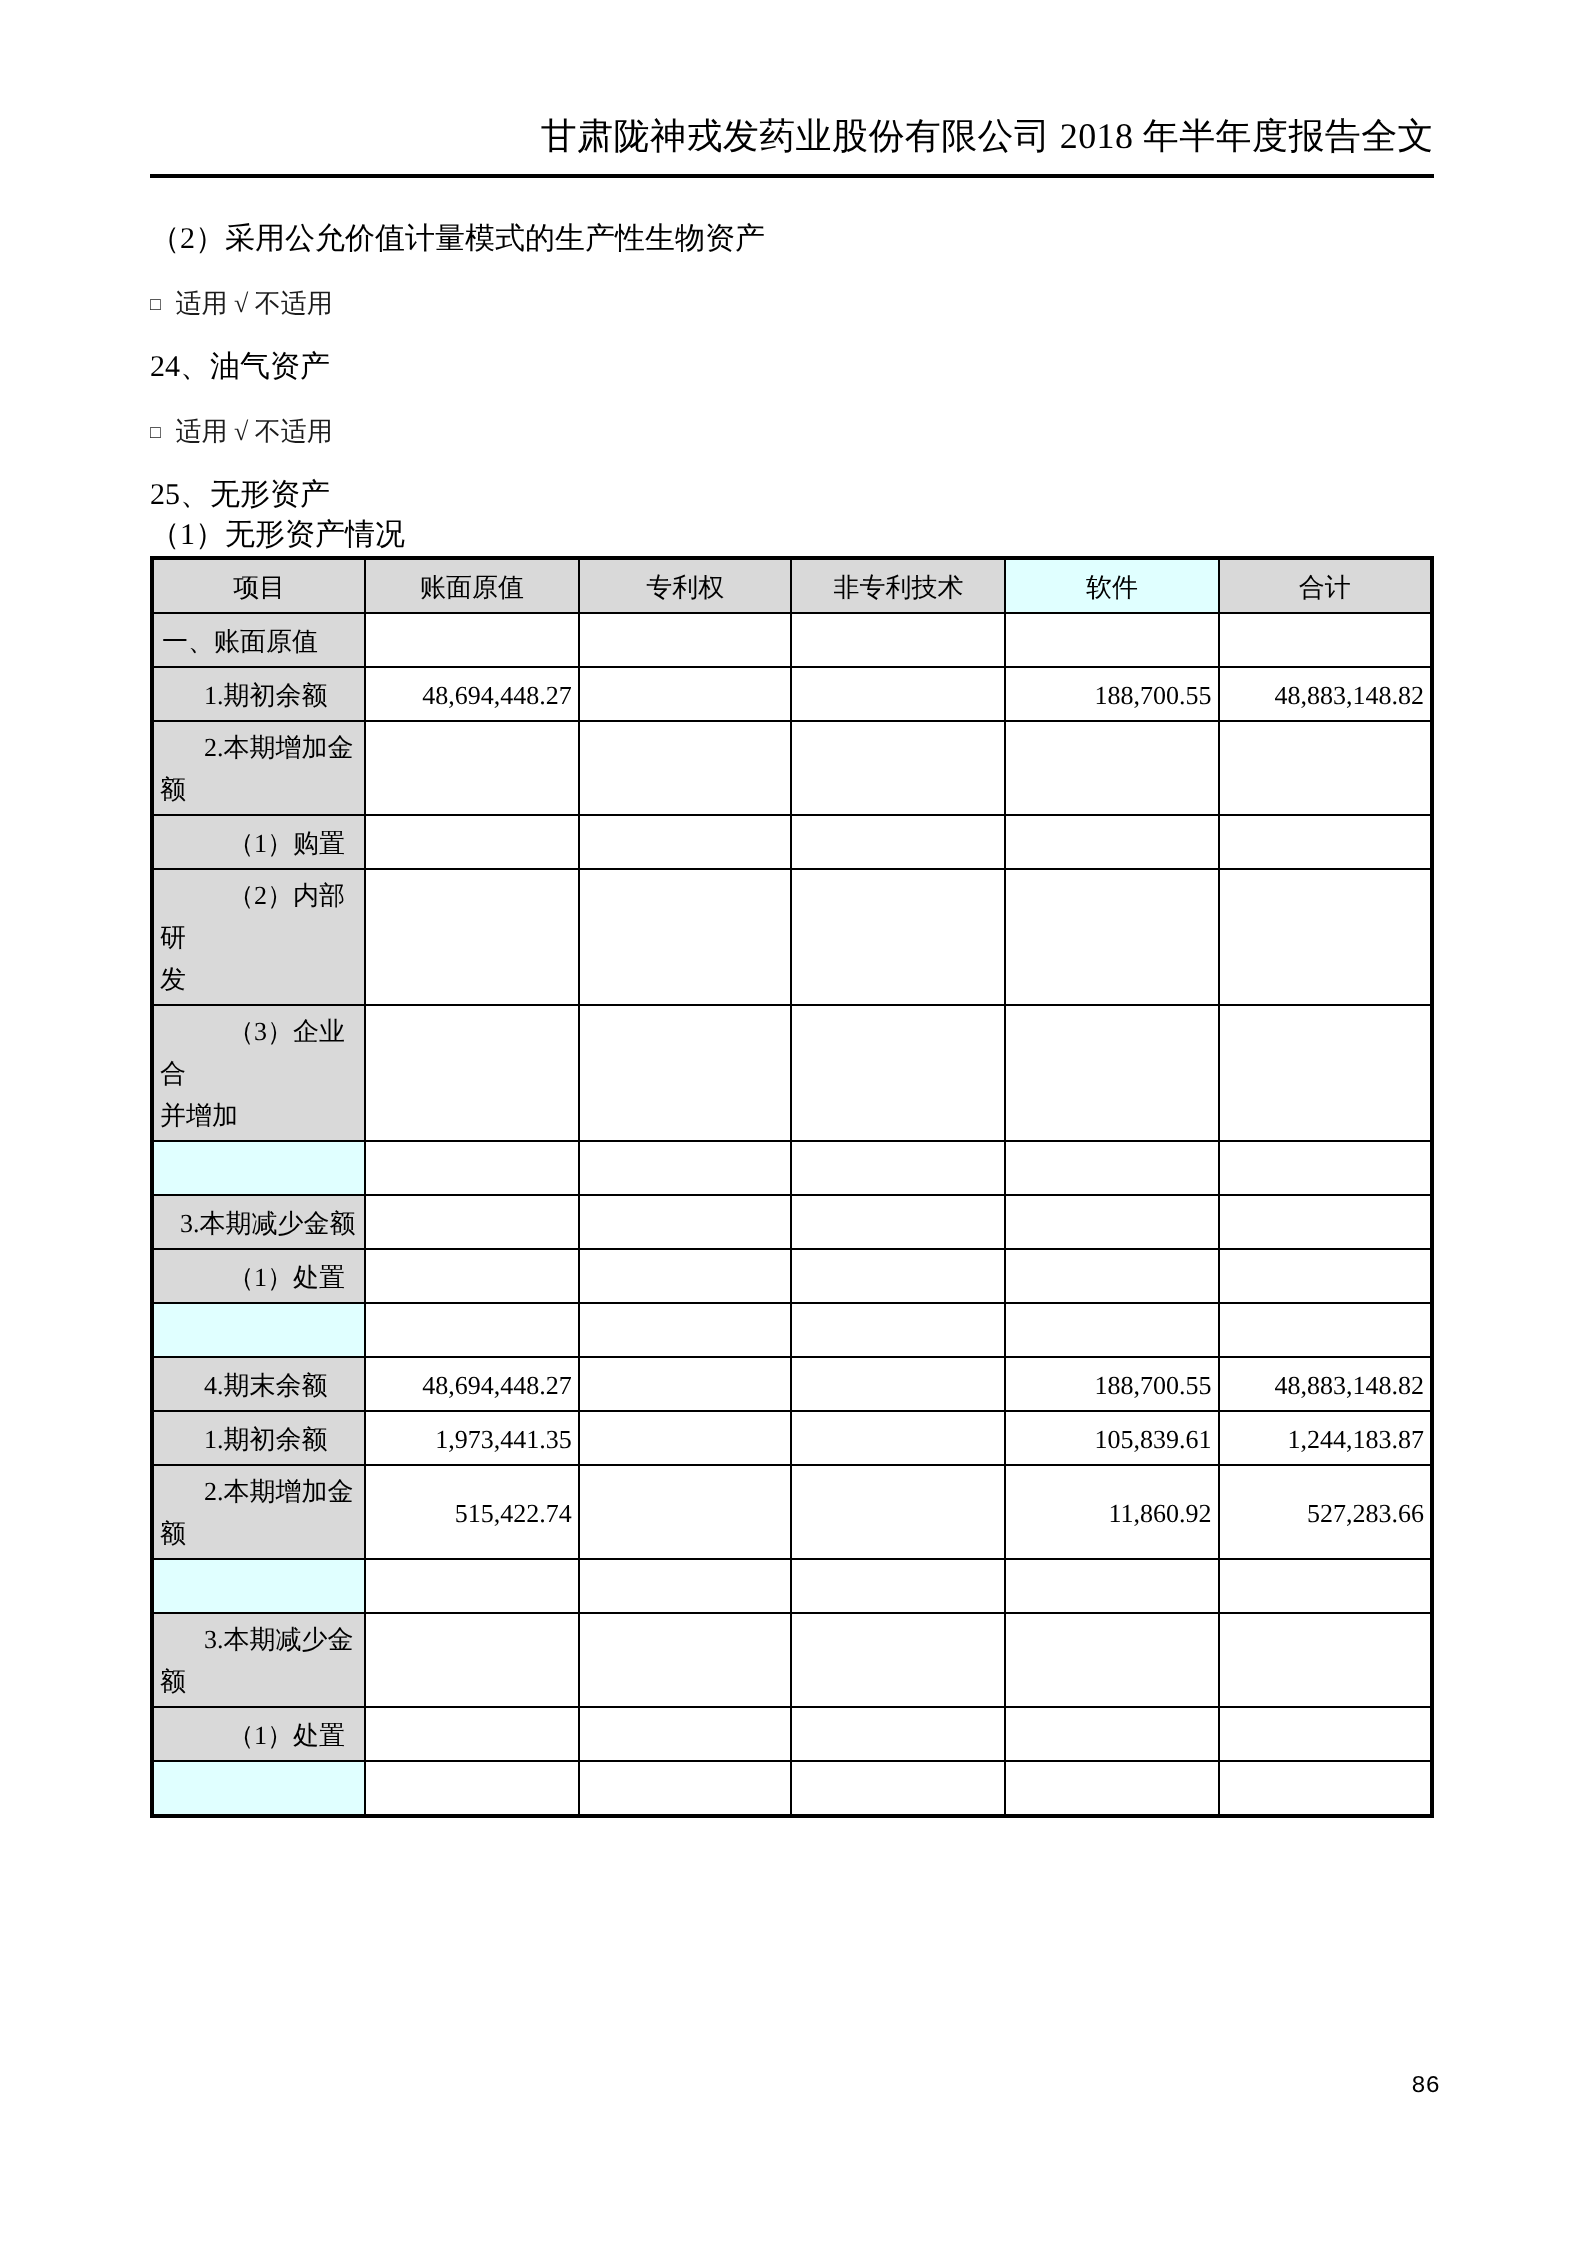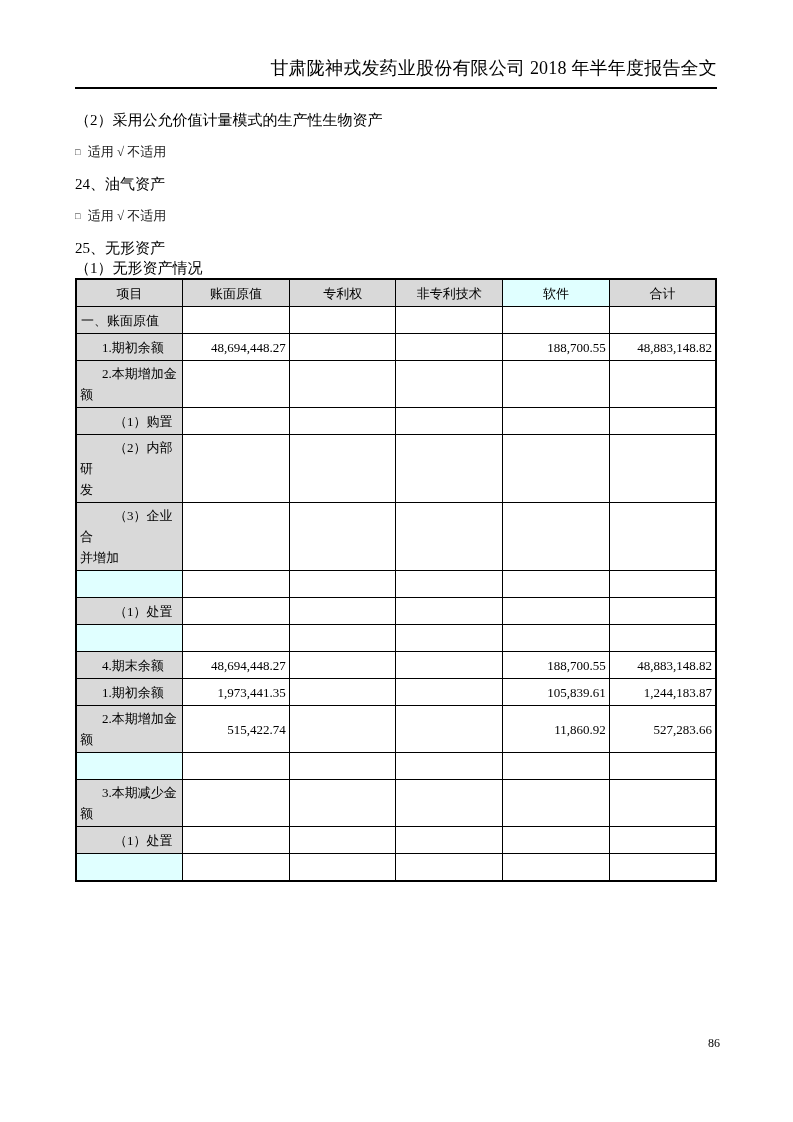--- a/index.html
+++ b/index.html
@@ -35,21 +35,21 @@
   th{background:var(--gray,#d9d9d9);text-align:center;}
   th.cyan{background:var(--cyan,#e0ffff);}
   td.label{background:var(--gray,#d9d9d9);white-space:pre-line;text-align:left;}
   td.label.blank{background:var(--cyan,#e0ffff);}
   td.num{text-align:right;background:#fff;}
   .lv0{padding-left:4px;}
   .lv1{text-indent:22px;}
   .lv2{text-indent:34px;}
   .nw{white-space:nowrap !important;text-indent:10px;}
   .pagenum{
-    position:absolute;top:1036px;right:73px;font-size:12px;
+    position:absolute;top:1036px;right:73px;font-size:12px;font-family:Liberation Mono, monospace;
   }
 </style>
 </head>
 <body>
 
 <div class="page">
 
   <div class="doc-header">
     <span>甘肃陇神戎发药业股份有限公司 2018 年半年度报告全文</span>
   </div>
@@ -138,20 +138,28 @@
         </tr>
         <tr>
           <td class="label blank"></td>
           <td class="num"></td>
           <td class="num"></td>
           <td class="num"></td>
           <td class="num"></td>
           <td class="num"></td>
         </tr>
         <tr>
+          <td class="label lv1 nw">3.本期减少金额</td>
+          <td class="num"></td>
+          <td class="num"></td>
+          <td class="num"></td>
+          <td class="num"></td>
+          <td class="num"></td>
+        </tr>
+        <tr>
           <td class="label lv2">（1）处置</td>
           <td class="num"></td>
           <td class="num"></td>
           <td class="num"></td>
           <td class="num"></td>
           <td class="num"></td>
         </tr>
         <tr>
           <td class="label blank"></td>
           <td class="num"></td>

